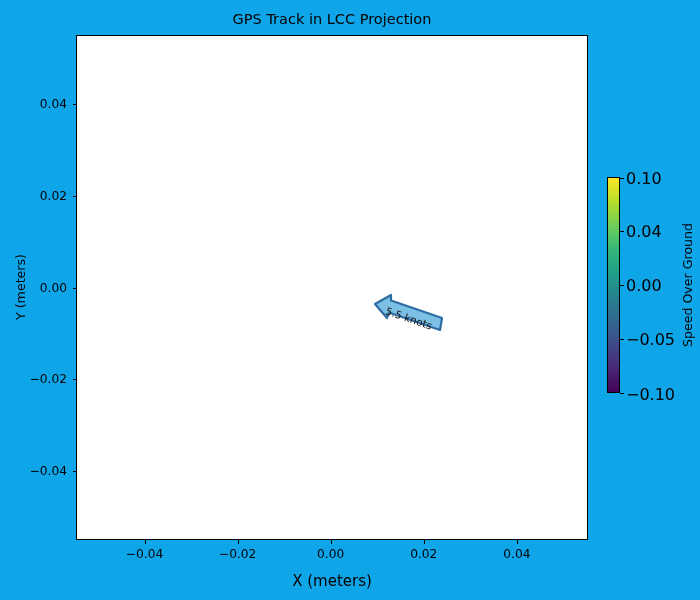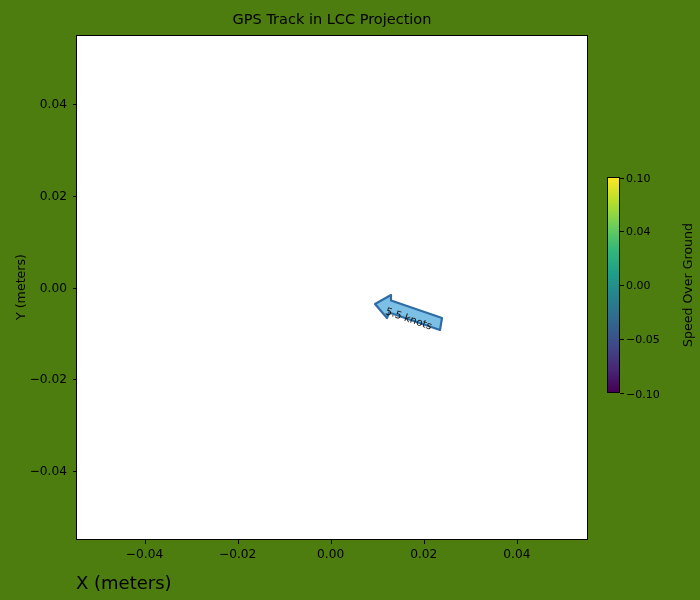--- a/index.html
+++ b/index.html
@@ -14,21 +14,21 @@
     overflow: hidden;
     font-family: "DejaVu Sans", "Liberation Sans", sans-serif;
     color: #000000;
   }
 
   #figure {
     position: absolute;
     left: 0; top: 0;
     width: 700px;
     height: 600px;
-    background: #4d7c0f;
+    background: #0ea5e9;
   }
 
   
   #chart-title {
     position: absolute;
     left: 76px;
     top: 11px;
     width: 512px;
     text-align: center;
     font-size: 14.5px;
@@ -81,22 +81,22 @@
     text-align: right;
   }
   .ticklabel-y > span { display: block; transform: translateX(-100%); }
 
   
   #xlabel {
     position: absolute;
     left: 76px;
     top: 572px;
     width: 512px;
-    text-align: left;
-    font-size: 18px;
+    text-align: center;
+    font-size: 15px;
     white-space: nowrap;
   }
   #ylabel {
     position: absolute;
     left: 0px;
     top: 287px;
     font-size: 12.6px;
     white-space: nowrap;
     transform: translate(-50%, -50%) rotate(-90deg);
     transform-origin: center center;
@@ -122,21 +122,21 @@
   .cb-tick {
     position: absolute;
     left: 620px;
     width: 3.5px;
     height: 1px;
     background: #000000;
   }
   .cb-ticklabel {
     position: absolute;
     left: 626px;
-    font-size: 11px;
+    font-size: 16px;
     color: #000000;
     transform: translateY(-50%);
     white-space: nowrap;
   }
   #cblabel {
     position: absolute;
     left: 687px;
     top: 285px;
     font-size: 12.6px;
     white-space: nowrap;

